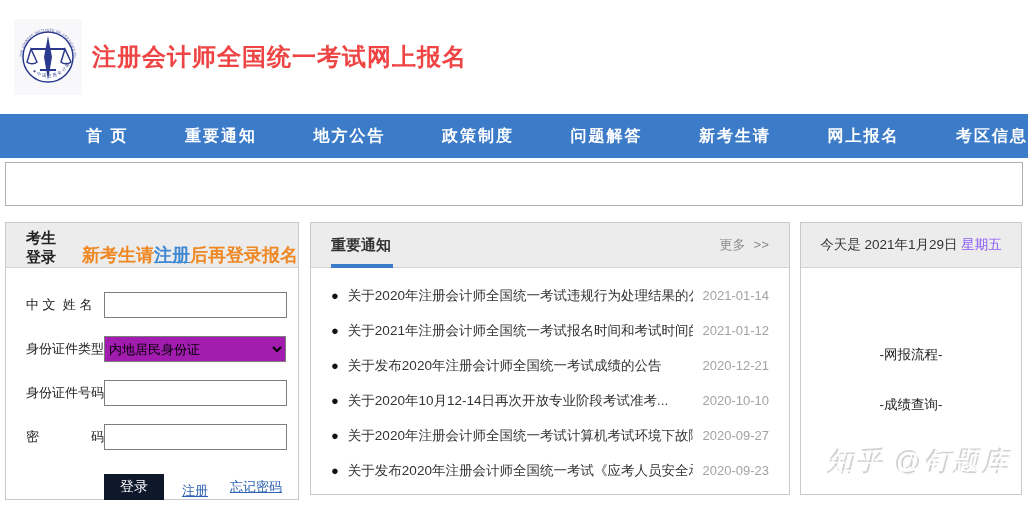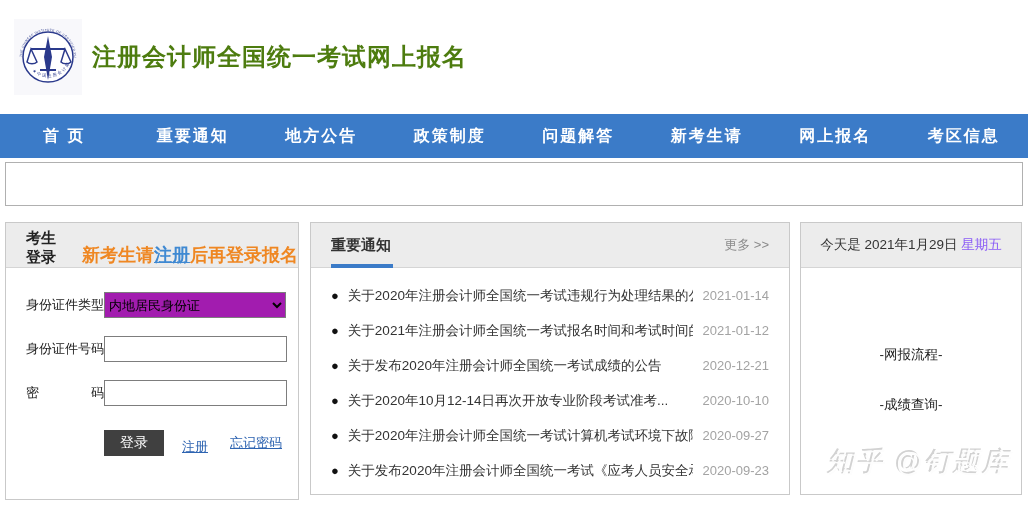--- a/index.html
+++ b/index.html
@@ -2,25 +2,25 @@
 <html><head>
 <meta charset="utf-8">
 <style>
   * { margin:0; padding:0; box-sizing:border-box; }
   html,body { background:#fff; font-family:"Liberation Sans","DejaVu Sans",sans-serif; }
   .page { position:relative; width:1028px; height:507px; background:#fff; overflow:hidden; }
 
   
   .header { height:114px; background:#fff; display:flex; align-items:center; padding-left:14px; }
   .logo-box { width:68px; height:76px; display:flex; align-items:center; justify-content:center; background:#f8f8fb; }
-  .site-title { margin-left:10px; font-size:24px; font-weight:bold; color:#4d7c0f; letter-spacing:1px; }
+  .site-title { margin-left:10px; font-size:24px; font-weight:bold; color:#ef4444; letter-spacing:1px; }
 
   
   .nav { height:44px; background:#3b7bc8; display:flex; align-items:center; }
-  .nav-item { flex:1; text-align:center; color:#ffffff; font-size:16px; font-weight:bold; letter-spacing:2px; cursor:pointer; }
+  .nav-item { flex:1; text-align:right; color:#ffffff; font-size:16px; font-weight:bold; letter-spacing:2px; cursor:pointer; }
 
   
   .banner { margin:4px 5px 0 5px; height:44px; border:1px solid #b0b0b0; background:#fff; }
 
   
   .main { display:flex; margin:16px 5px 0 5px; align-items:flex-start; }
   .panel { border:1px solid #c9c9c9; background:#fff; }
   .panel-header { height:45px; background:#ececec; border-bottom:1px solid #d5d5d5; display:flex; align-items:center; position:relative; }
 
   
@@ -29,32 +29,32 @@
   .login-title { font-size:15px; font-weight:bold; color:#222; }
   .login-sub { margin-left:18px; font-size:18px; font-weight:bold; color:#ef8722; white-space:nowrap; }
   .login-sub a { color:#3f89d2; font-weight:bold; text-decoration:underline; cursor:pointer; }
   .login-body { padding:24px 12px 0 20px; }
   .form-row { display:flex; align-items:center; margin-bottom:18px; height:26px; }
   .form-label { width:78px; font-size:13px; color:#222; white-space:pre; flex:none; }
   .form-row input[type=text], .form-row input[type=password] {
     width:183px; height:26px; border:1px solid #7d7d7d; background:#fff; font-size:13px; padding:0 4px; }
   .form-row select { width:183px; height:26px; border:1px solid #7d7d7d; background:#a21caf; font-size:13px; }
   .btn-row { display:flex; align-items:center; margin-top:24px; }
-  .login-btn { margin-left:78px; width:60px; height:26px; background:#404040; color:#fff; border:none;
+  .login-btn { margin-left:78px; width:60px; height:26px; background:#0f172a; color:#fff; border:none;
     font-size:14px; cursor:pointer; }
   .mini-link { font-size:13px; color:#2e64b1; text-decoration:underline; cursor:pointer; }
   .mini-link.reg { margin-left:18px; margin-top:8px; }
   .mini-link.forgot { margin-left:22px; }
 
   
   .notices-panel { width:480px; height:273px; margin-left:11px; }
   .notices-panel .panel-header { padding:0 20px; }
   .notices-title { font-size:15px; font-weight:bold; color:#333; }
   .notices-underline { position:absolute; left:20px; bottom:-1px; width:62px; height:4px; background:#3b7bc8; }
-  .more-link { margin-left:auto; font-size:13px; color:#8a8a8a; cursor:pointer; }
+  .more-link { margin-left:auto; font-size:13px; color:#8a8a8a; cursor:pointer;font-family:Liberation Mono, monospace; }
   .notices-body { padding:10px 20px 0 20px; }
   .notice-row { display:flex; align-items:center; height:35px; cursor:pointer; }
   .bullet { color:#111; font-size:13px; margin-right:9px; }
   .notice-text { flex:1; font-size:13.5px; color:#333; white-space:nowrap; overflow:hidden; }
   .notice-date { font-size:13px; color:#a3a3a3; margin-left:10px; flex:none; }
 
   
   .side-panel { width:222px; height:273px; margin-left:10px; }
   .side-panel .panel-header { justify-content:center; }
   .side-date { font-size:13.5px; color:#333; }
@@ -111,20 +111,24 @@
 
   <div class="main">
 
     <div class="panel login-panel">
       <div class="panel-header">
         <span class="login-title">考生登录</span>
         <span class="login-sub"><span>新考生请</span><a>注册</a><span>后再登录报名</span></span>
       </div>
       <div class="login-body">
         <div class="form-row">
+          <span class="form-label">中 文  姓 名</span>
+          <input type="text" style="">
+        </div>
+        <div class="form-row">
           <span class="form-label">身份证件类型</span>
           <select>
             <option>内地居民身份证</option>
           </select>
         </div>
         <div class="form-row">
           <span class="form-label">身份证件号码</span>
           <input type="text" style="">
         </div>
         <div class="form-row">

